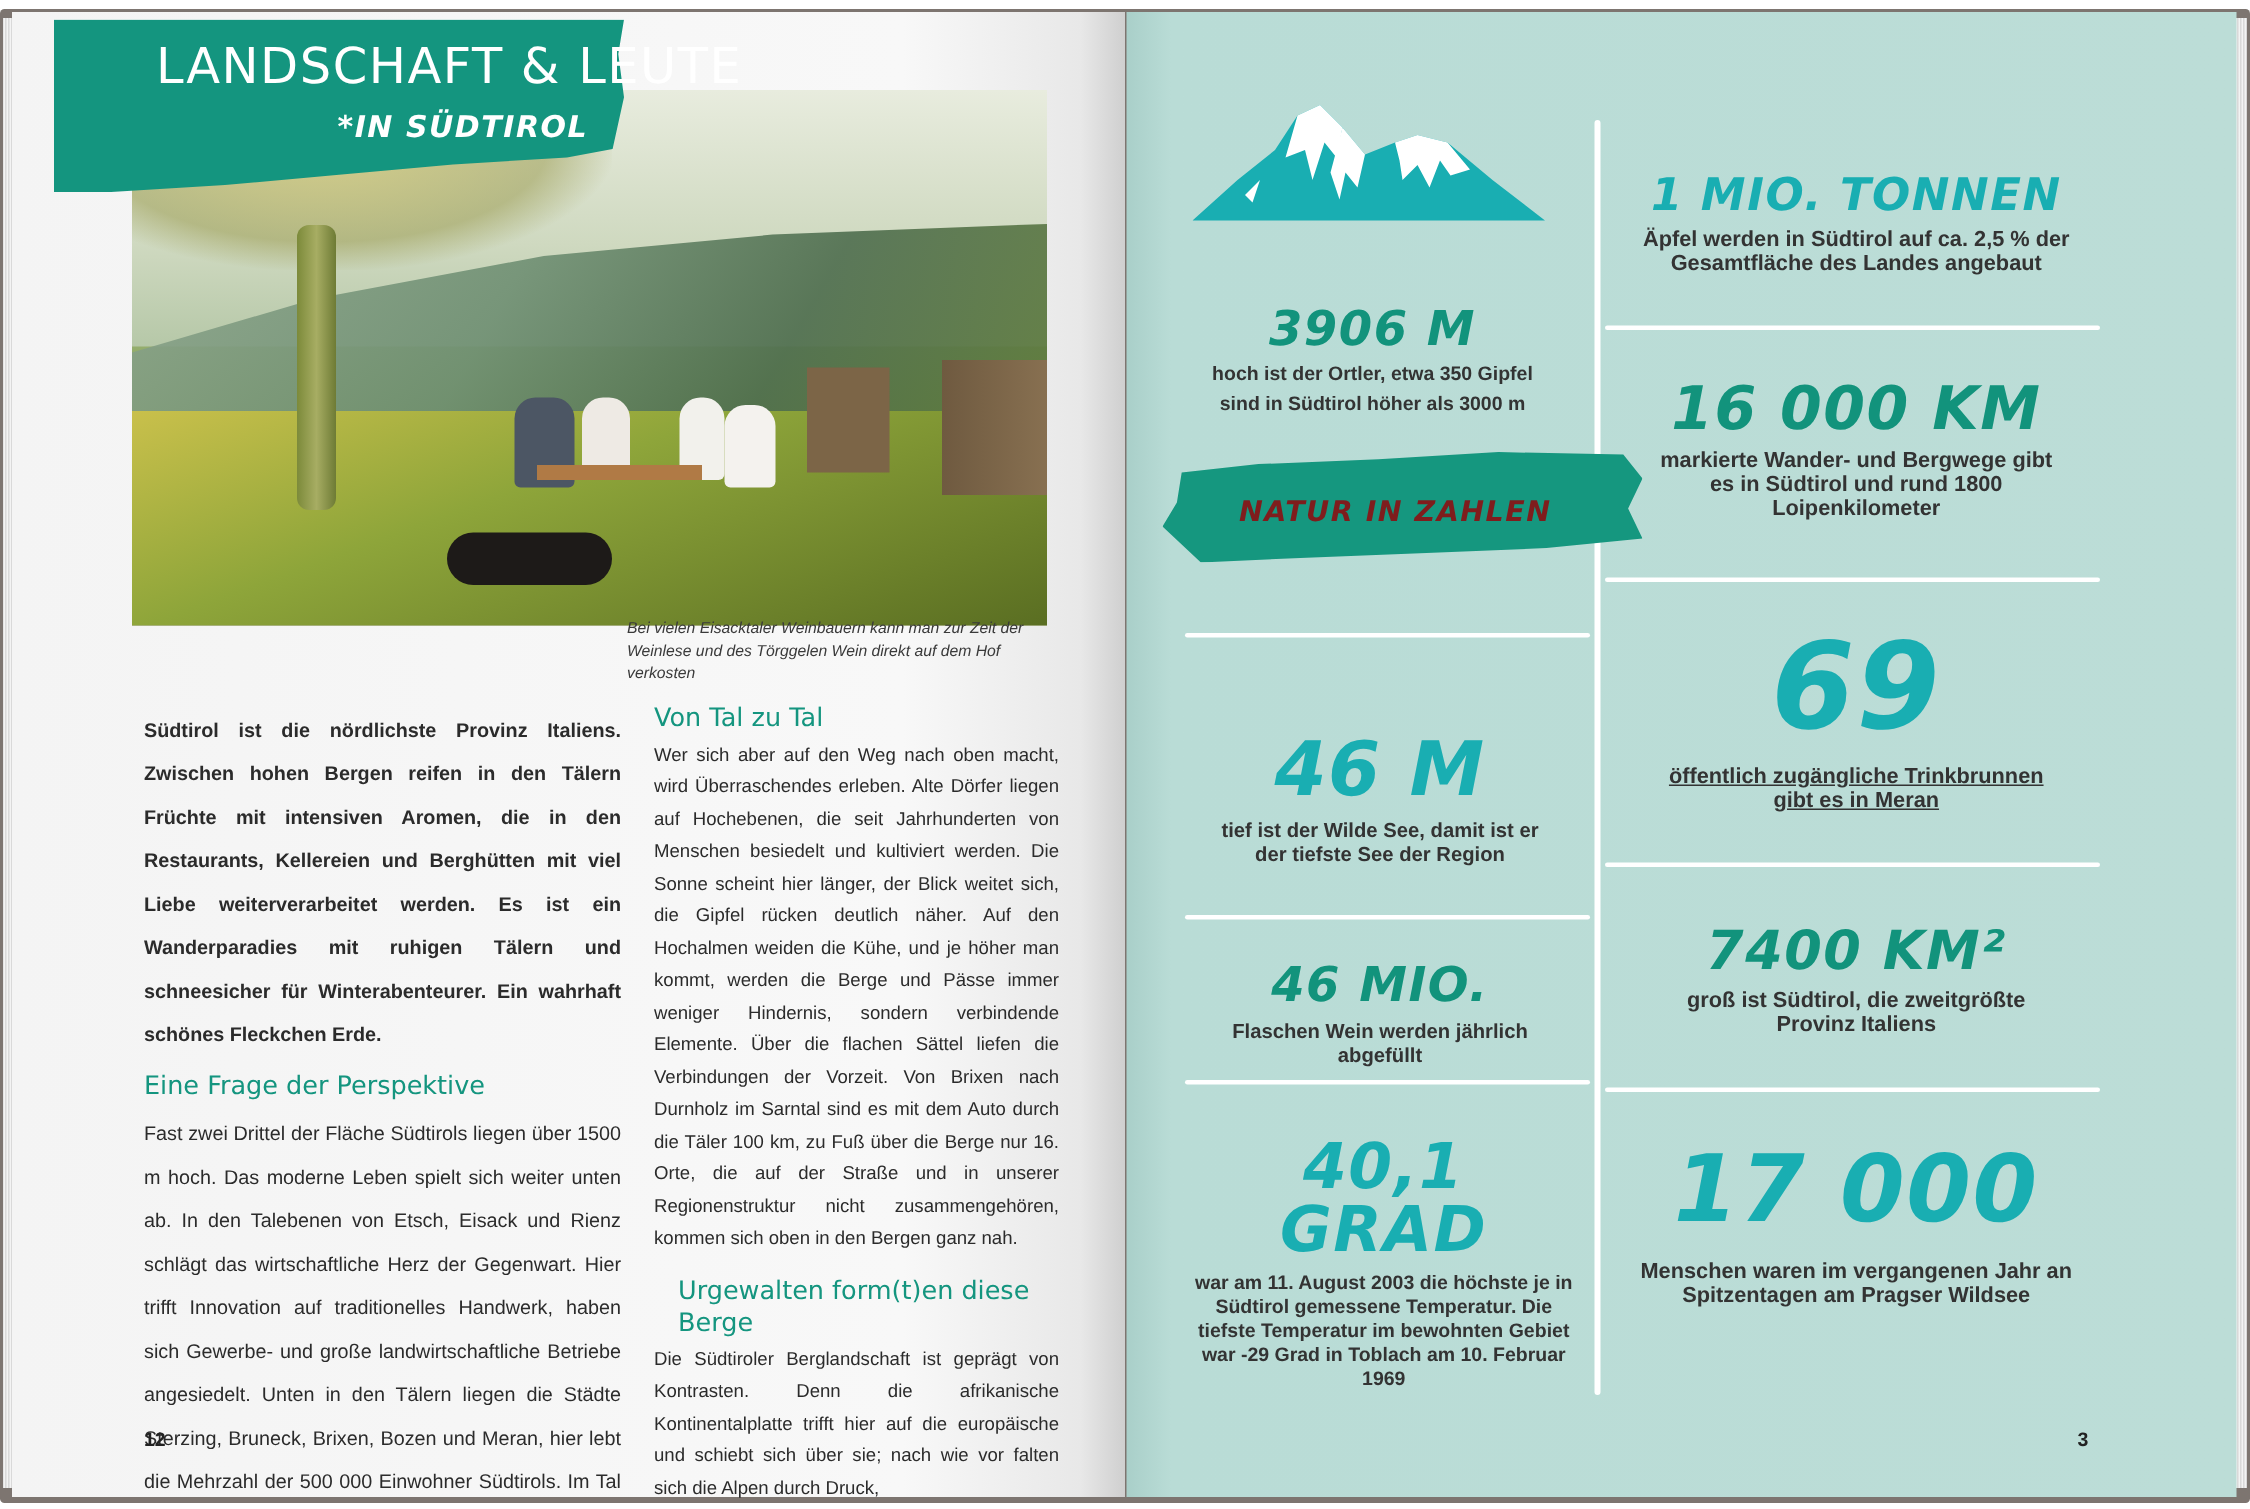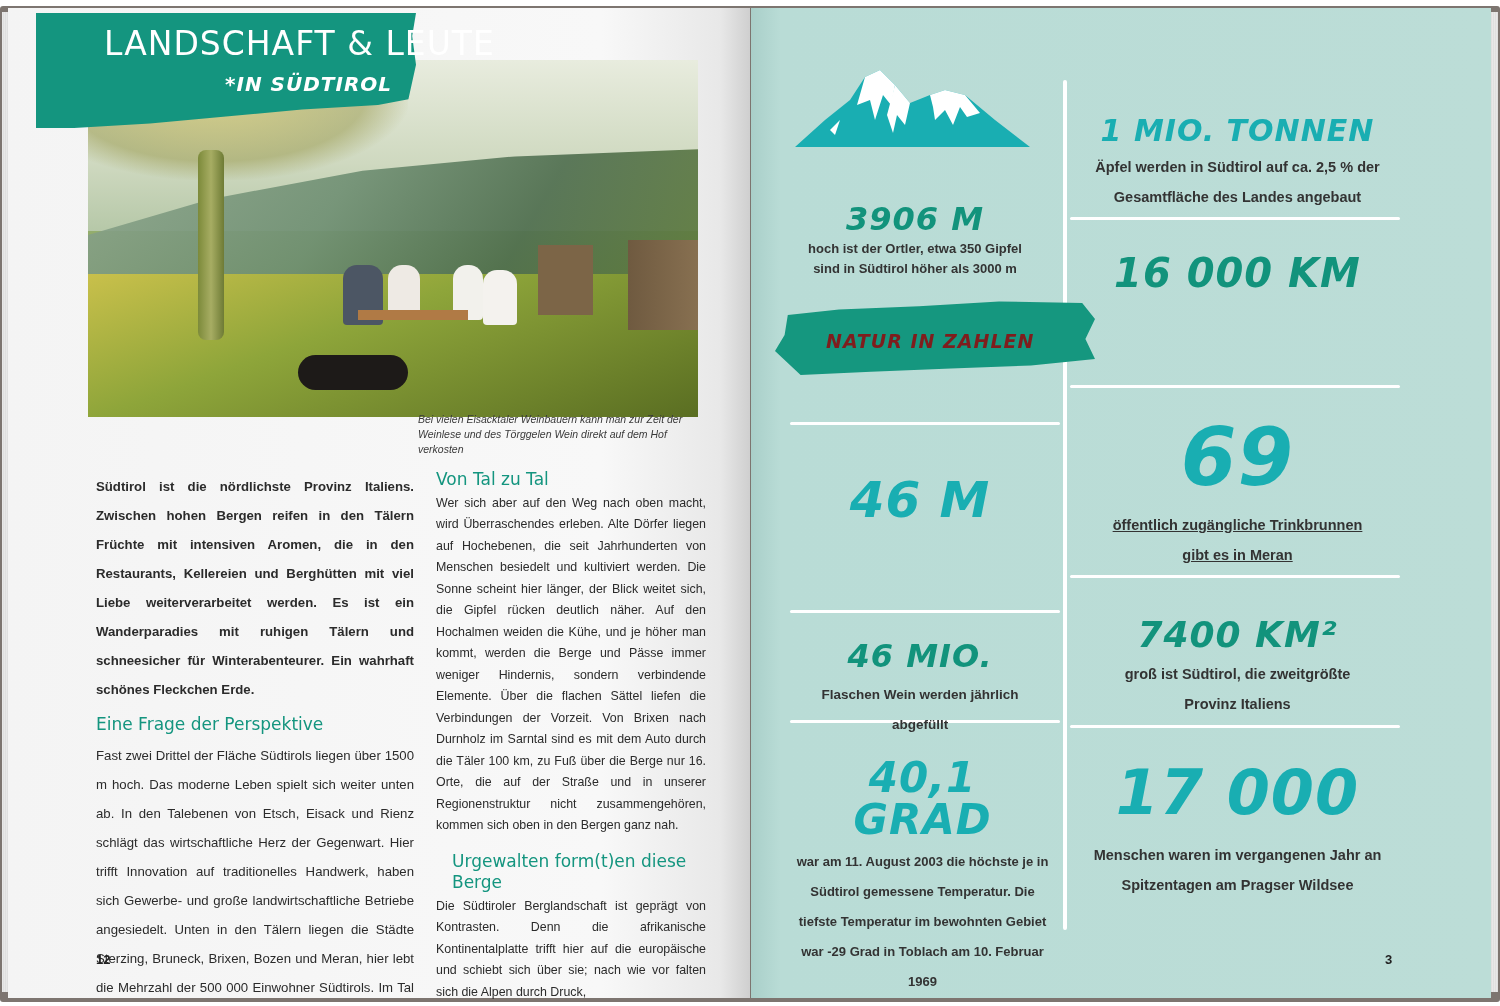--- a/index.html
+++ b/index.html
@@ -49,21 +49,21 @@
   .page-num-left { left: 96px; }
   .page-num-right { left: 1385px; }
 
   
   .divider-v { position: absolute; left: 1063px; top: 80px; width: 4px; height: 850px; background: #ffffff; border-radius: 2px; }
   .divider-h { position: absolute; height: 3px; background: #ffffff; border-radius: 2px; }
   .mountain { position: absolute; left: 795px; top: 65px; width: 235px; height: 85px; }
 
   .stat { position: absolute; text-align: center; }
   .stat .num { display: block; font-family: "DejaVu Sans", sans-serif; font-weight: bold; font-style: italic; letter-spacing: 1px; line-height: 1; }
-  .stat .desc { display: block; color: #333; font-size: 14.5px; line-height: 30px; font-weight: bold; }
+  .stat .desc { display: block; color: #333; font-size: 14.5px; line-height: 16px; font-weight: bold; }
   .green { color: #12937c; }
   .teal { color: #19aeb2; }
 
   .brush { position: absolute; left: 775px; top: 295px; width: 320px; height: 80px; background: #15977f;
     clip-path: polygon(4% 25%, 20% 18%, 45% 14%, 70% 8%, 96% 10%, 100% 30%, 97% 55%, 100% 80%, 80% 88%, 55% 92%, 30% 96%, 8% 100%, 0 70%, 3% 50%); }
   .brush-label { position: absolute; left: 826px; top: 330px; color: #7f1d1d; font-size: 19px; font-weight: bold; font-style: italic; font-family: "DejaVu Sans", sans-serif; letter-spacing: 1px; }
 </style>
 </head>
 <body>
 
@@ -137,24 +137,26 @@
   <span class="desc" style="font-size:13px; line-height:20px; margin-top:4px;">hoch ist der Ortler, etwa 350 Gipfel sind in Südtirol höher als 3000 m</span>
 </div>
 
 <div class="stat" style="left:1085px; top:116px; width:305px;">
   <span class="num teal" style="font-size:30px;">1 MIO. TONNEN</span>
   <span class="desc" style="margin-top:6px;">Äpfel werden in Südtirol auf ca. 2,5 % der Gesamtfläche des Landes angebaut</span>
 </div>
 
 <div class="stat" style="left:1100px; top:253px; width:275px;">
   <span class="num green" style="font-size:40px;">16 000 KM</span>
+  <span class="desc" style="margin-top:6px;">markierte Wander- und Bergwege gibt es in Südtirol und rund 1800 Loipenkilometer</span>
 </div>
 
-<div class="stat" style="left:805px; top:475px; width:230px;">
+<div class="stat" style="left:805px; top:488px; width:230px;">
   <span class="num teal" style="font-size:50px;">46 M</span>
+  <span class="desc" style="font-size:13.5px; margin-top:8px;">tief ist der Wilde See, damit ist er der tiefste See der Region</span>
 </div>
 
 <div class="stat" style="left:1100px; top:418px; width:275px;">
   <span class="num teal" style="font-size:80px;">69</span>
   <span class="desc" style="margin-top:12px;text-decoration:underline;">öffentlich zugängliche Trinkbrunnen gibt es in Meran</span>
 </div>
 
 <div class="stat" style="left:800px; top:640px; width:240px;">
   <span class="num green" style="font-size:32px;">46 MIO.</span>
   <span class="desc" style="font-size:13.5px; margin-top:8px;">Flaschen Wein werden jährlich abgefüllt</span>

